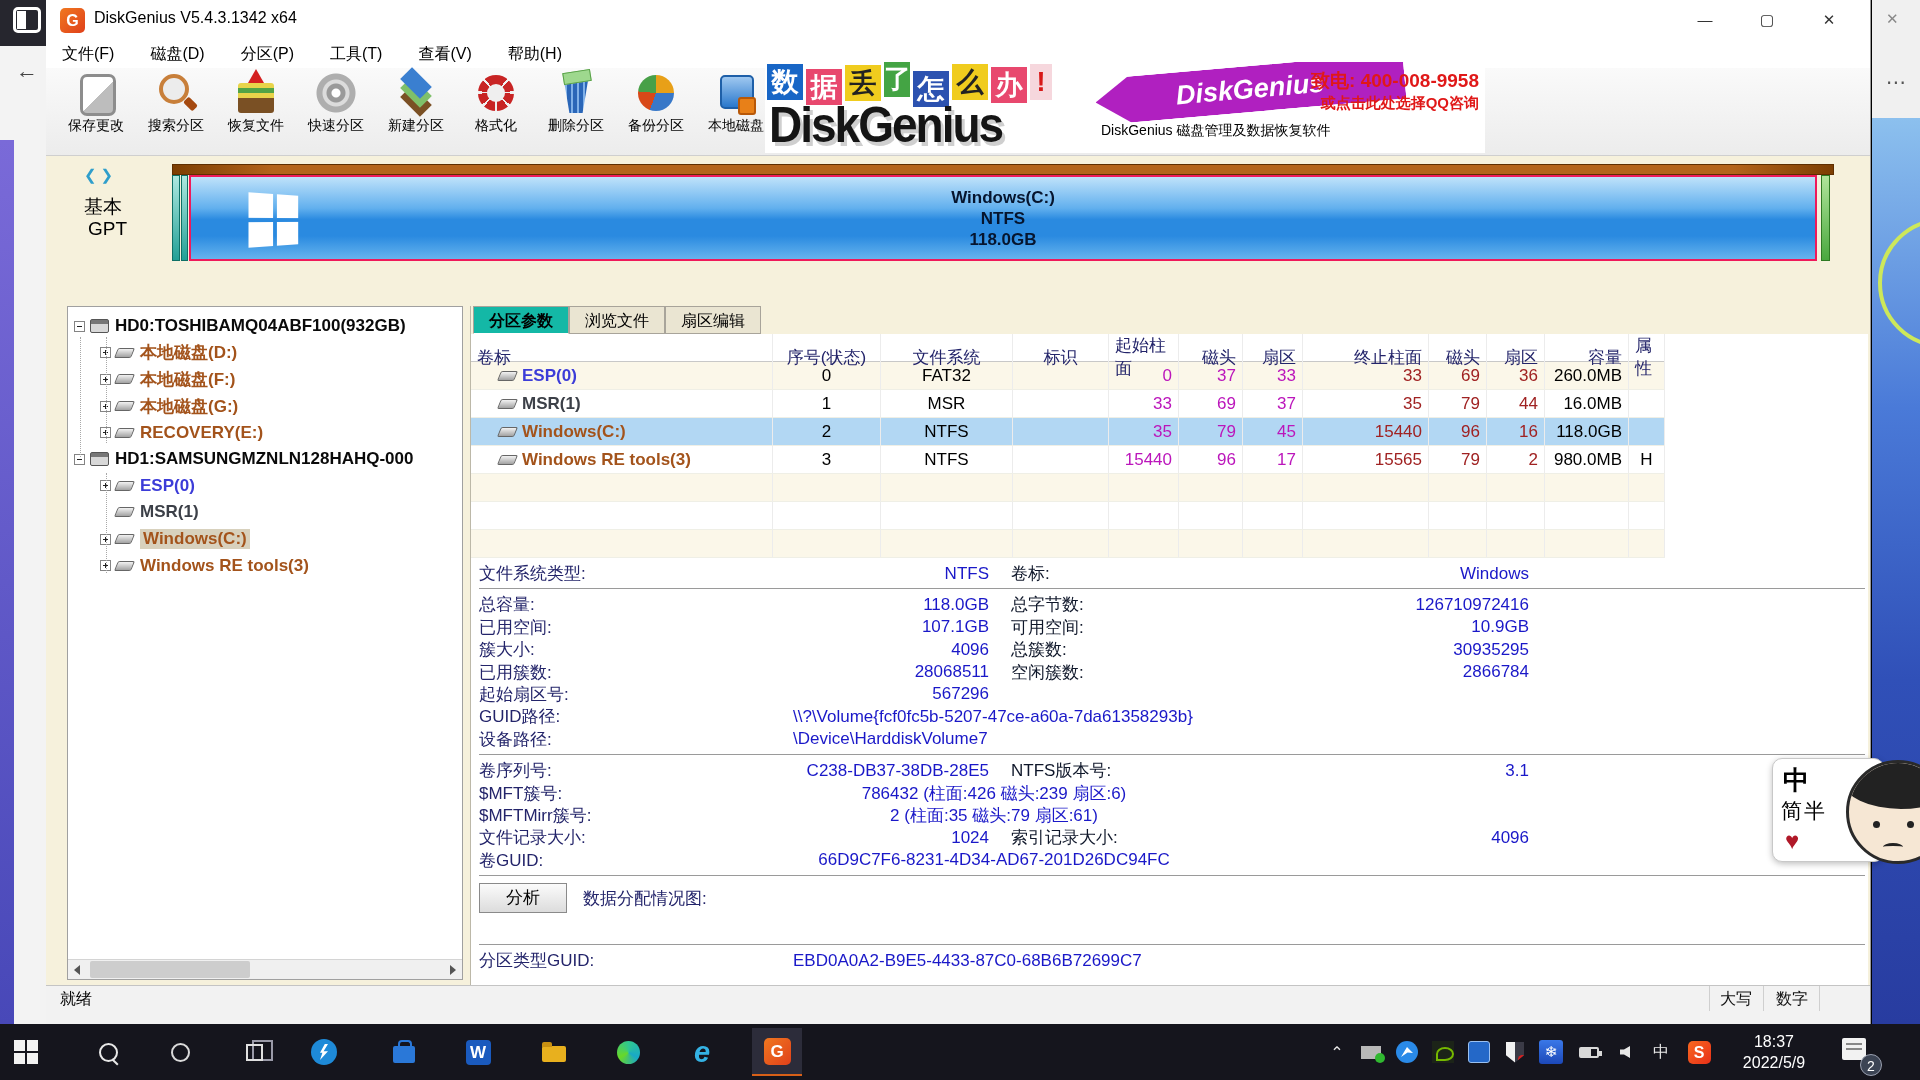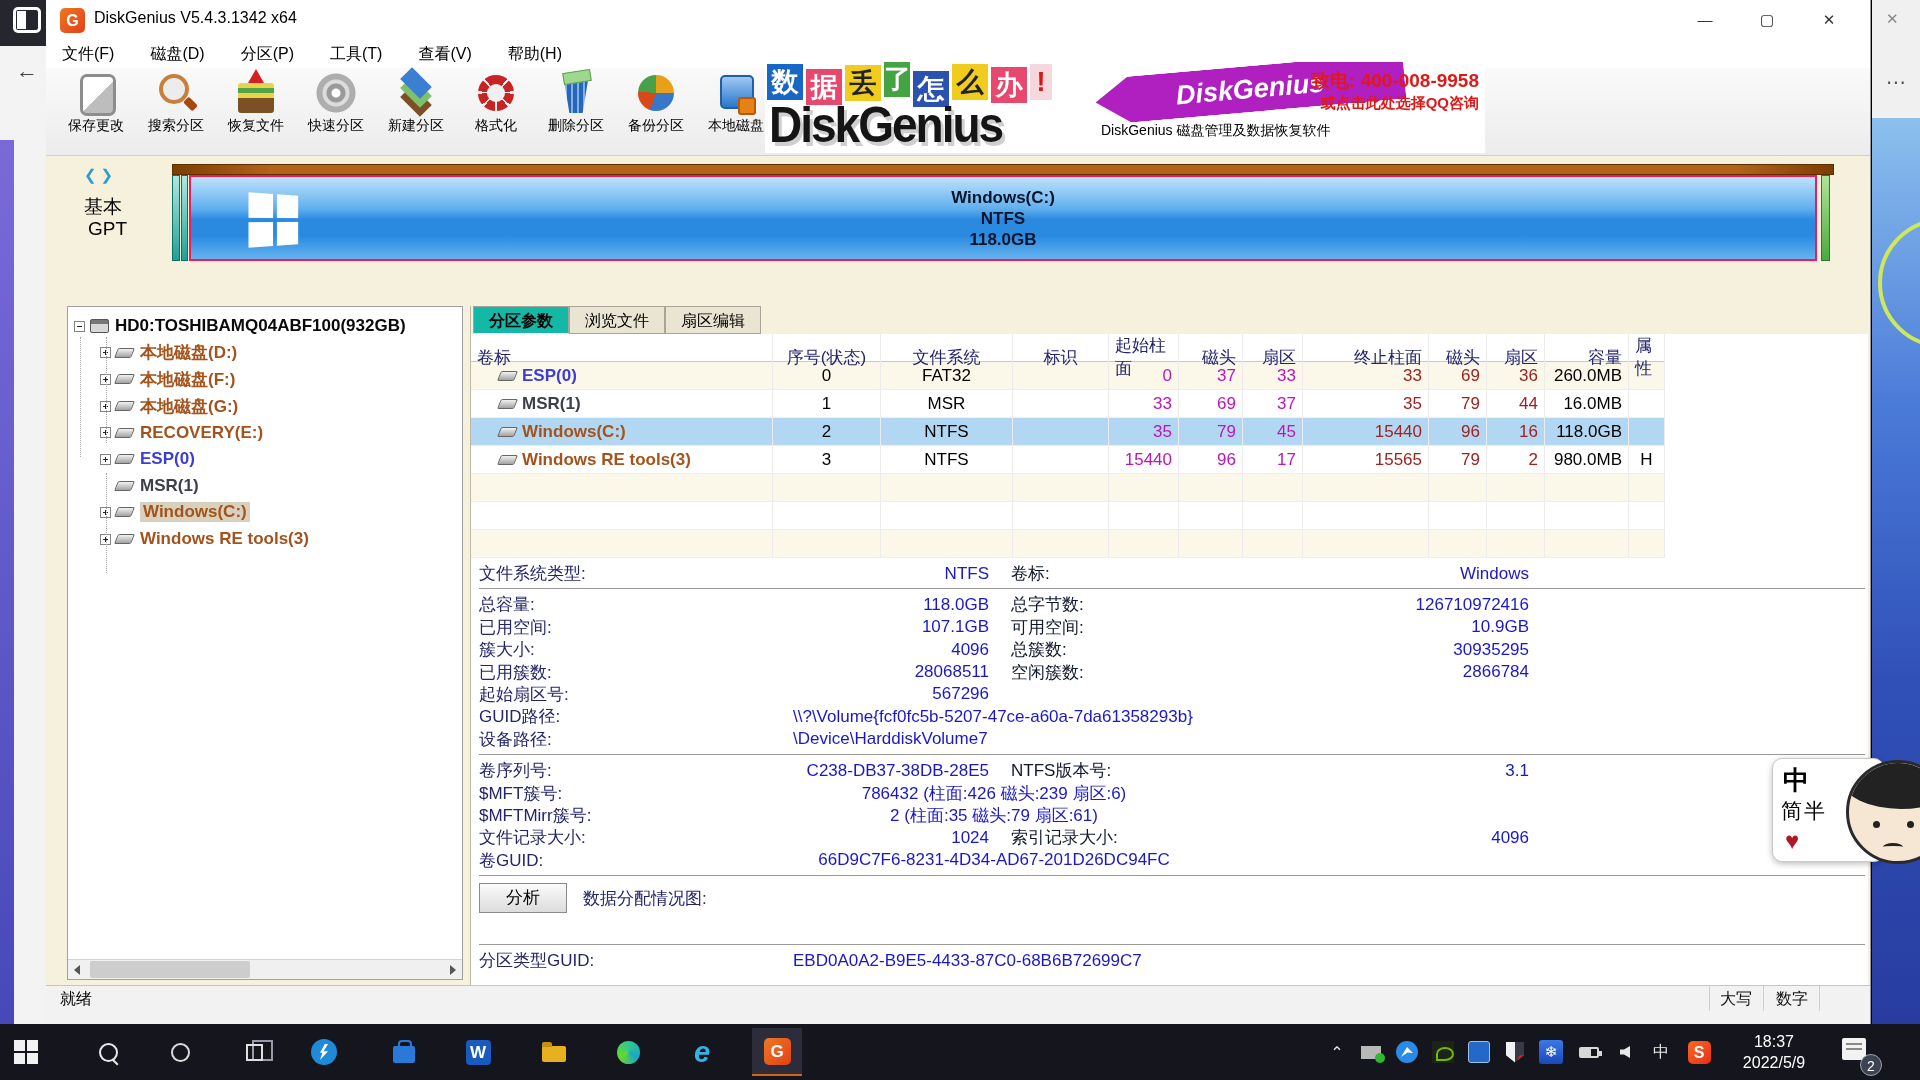--- a/index.html
+++ b/index.html
@@ -342,20 +342,25 @@
     <div class="titem lvl1">
         <span class="exp plus"></span>
         <span class="ico-part"></span>
         <span class="t-brown">本地磁盘(G:)</span>
       </div>
     <div class="titem lvl1">
         <span class="exp plus"></span>
         <span class="ico-part"></span>
         <span class="t-brown">RECOVERY(E:)</span>
       </div>
+    <div class="titem lvl0">
+        <span class="exp"></span>
+        <span class="ico-disk"></span>
+        <span class="t-disk">HD1:SAMSUNGMZNLN128HAHQ-000</span>
+      </div>
     <div class="titem lvl1">
         <span class="exp plus"></span>
         <span class="ico-part"></span>
         <span class="t-esp">ESP(0)</span>
       </div>
     <div class="titem lvl1">
         <span class="exp none"></span>
         <span class="ico-part"></span>
         <span class="t-msr">MSR(1)</span>
       </div>

